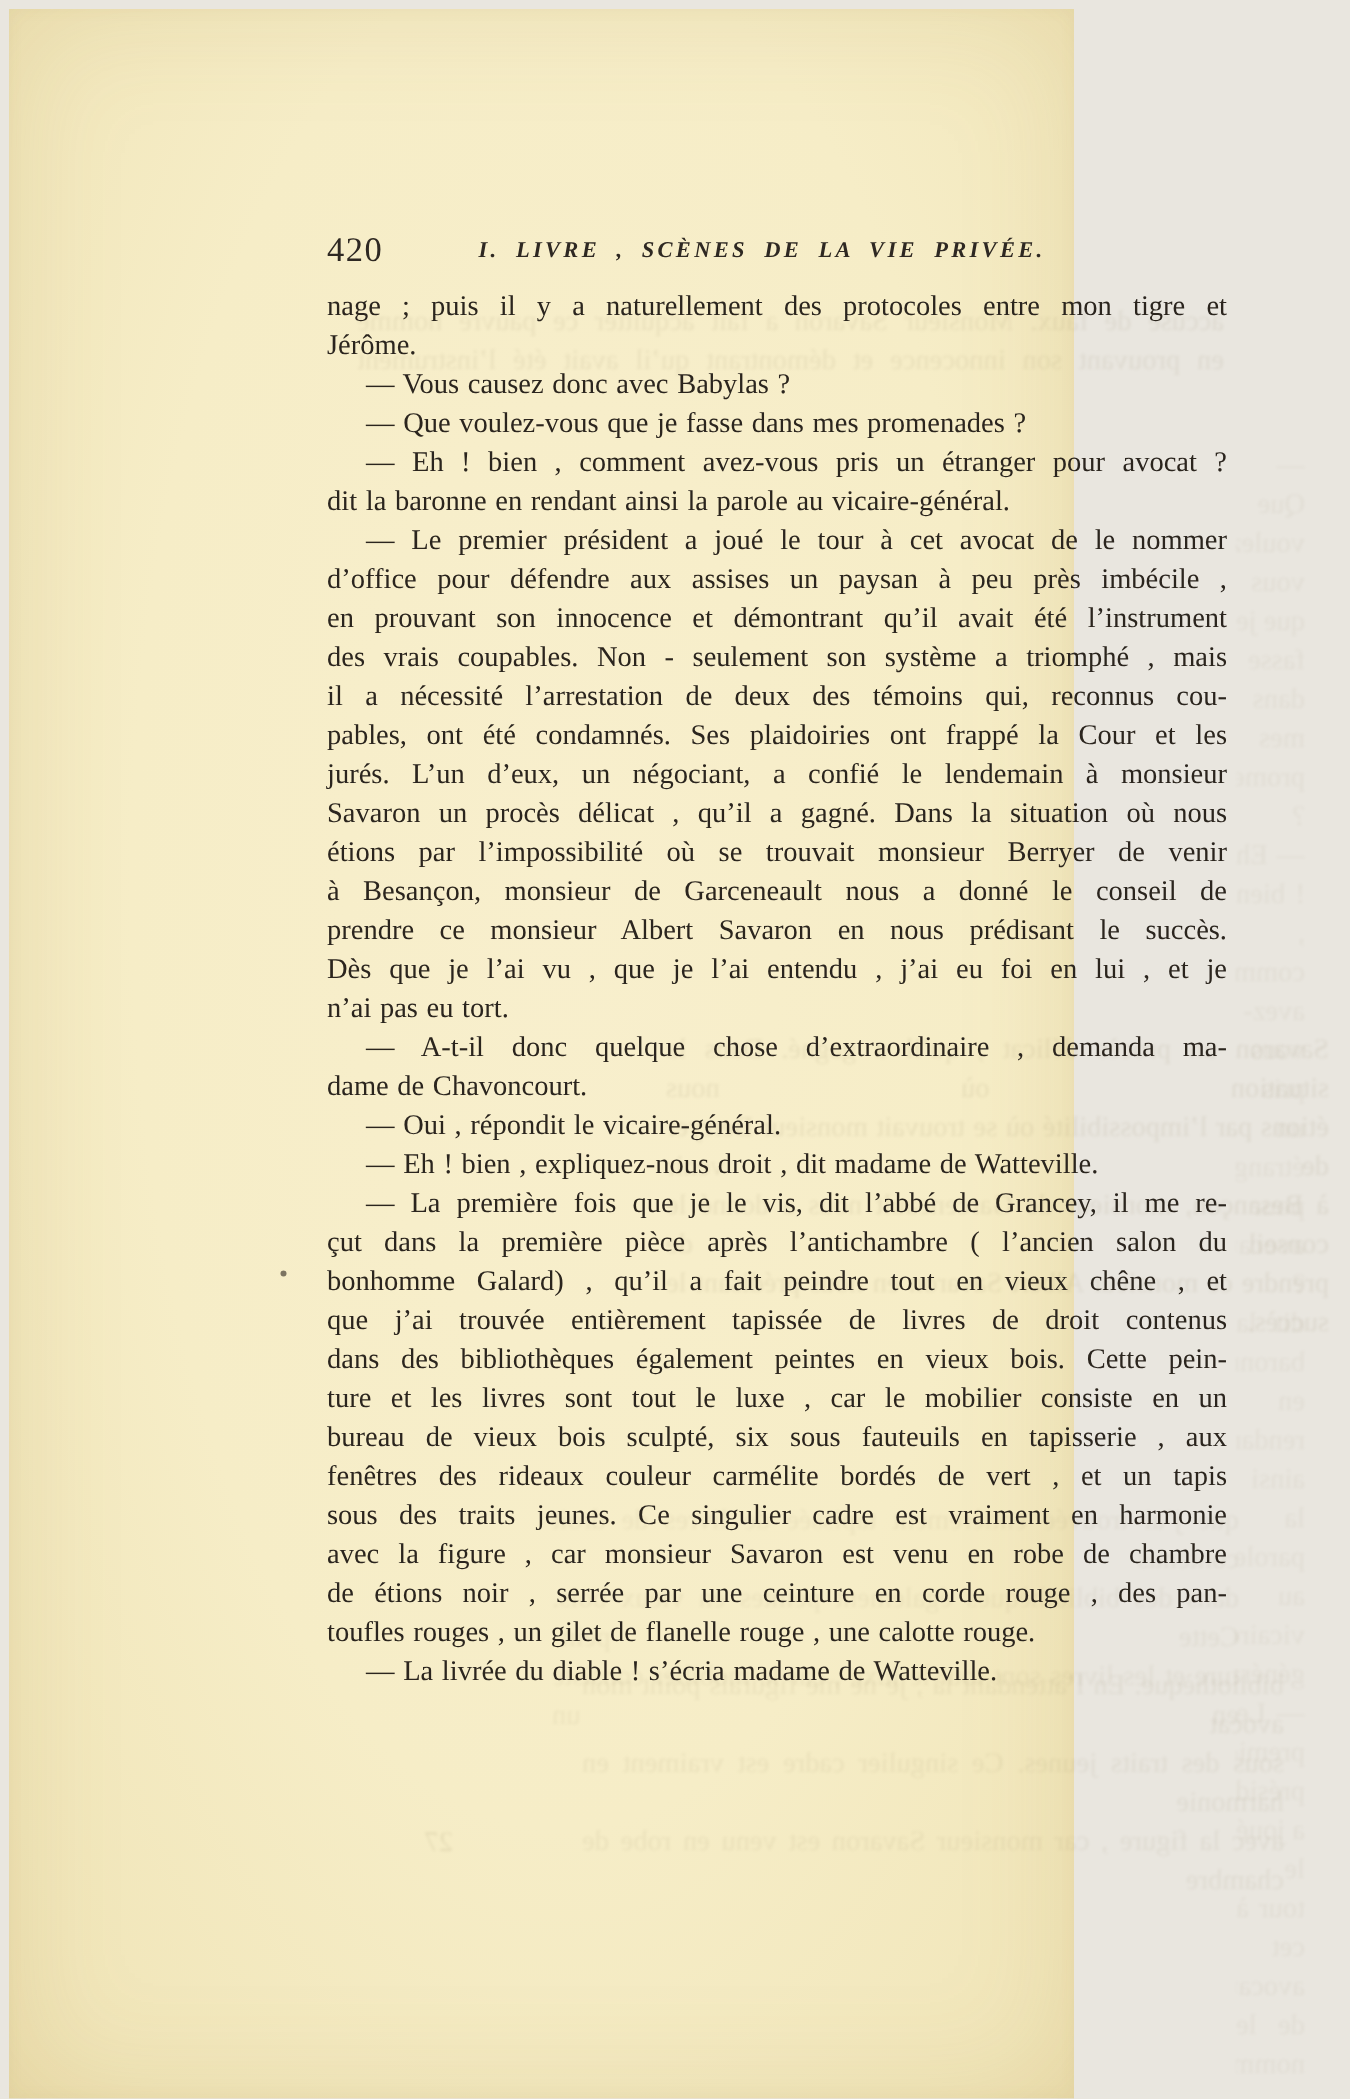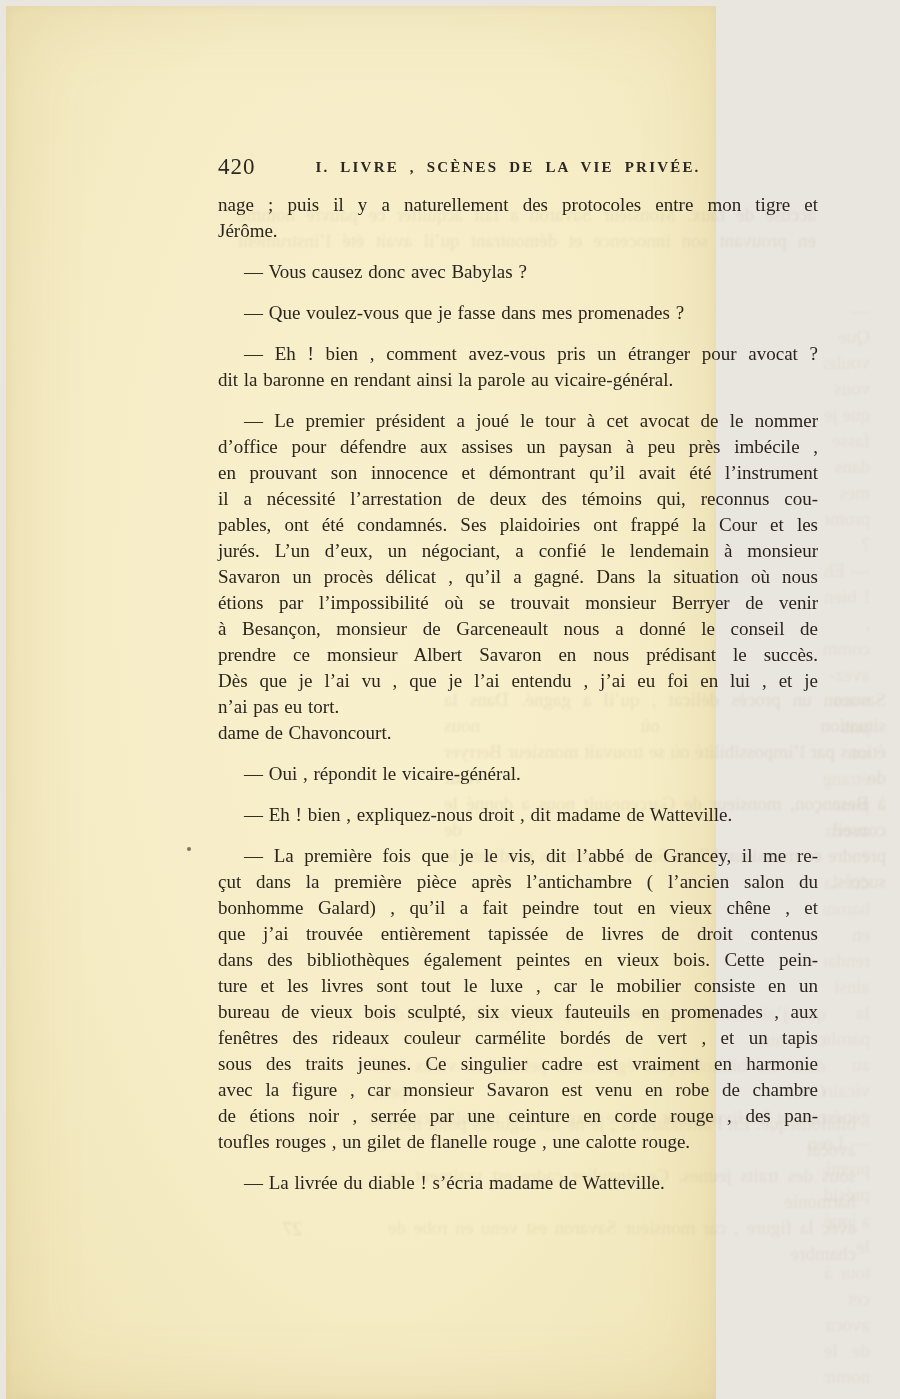--- a/index.html
+++ b/index.html
@@ -17,30 +17,30 @@
     box-shadow:inset 0 0 80px rgba(167,134,60,.15), inset 0 0 10px rgba(167,134,60,.08);
   }
   .page-number{
     position:absolute;left:212px;top:148px;
     font-size:23px;color:#2e2822;letter-spacing:1px;
   }
   .running-title{
     position:absolute;left:212px;top:153px;width:600px;
     text-align:center;transform:translateX(-10px);
     font-size:15px;font-weight:bold;color:#2e2822;
-    letter-spacing:2.2px;word-spacing:5px;
+    letter-spacing:2.2px;word-spacing:5px;font-style:italic;
   }
   .body-text{
     position:absolute;left:212px;top:186px;width:600px;
     font-size:19px;line-height:26px;color:#2b251e;
     word-spacing:1px;
   }
   .line{text-align:justify;text-align-last:left;font-family:Liberation Serif, serif;}
   .line.just{text-align-last:justify;}
-  .line.indent{text-indent:26px;margin-top:15px;}
+  .line.indent{text-indent:26px;}
   .ghost{
     position:absolute;
     transform:scaleX(-1);
     filter:blur(1.2px);
     color:#7c6e4b;
     font-size:19px;line-height:26px;
     text-align:justify;text-align-last:justify;
     pointer-events:none;overflow:hidden;
   }
   .speck{
@@ -90,39 +90,41 @@
     <div class="body-text" id="body-lines">
         <div class="line just">nage ; puis il y a naturellement des protocoles entre mon tigre et</div>
         <div class="line">Jérôme.</div>
         <div class="line indent">— Vous causez donc avec Babylas ?</div>
         <div class="line indent">— Que voulez-vous que je fasse dans mes promenades ?</div>
         <div class="line indent just">— Eh ! bien , comment avez-vous pris un étranger pour avocat ?</div>
         <div class="line">dit la baronne en rendant ainsi la parole au vicaire-général.</div>
         <div class="line indent just">— Le premier président a joué le tour à cet avocat de le nommer</div>
         <div class="line just">d’office pour défendre aux assises un paysan à peu près imbécile ,</div>
         <div class="line just">en prouvant son innocence et démontrant qu’il avait été l’instrument</div>
+        <div class="line just">des vrais coupables. Non - seulement son système a triomphé , mais</div>
         <div class="line just">il a nécessité l’arrestation de deux des témoins qui, reconnus cou-</div>
         <div class="line just">pables, ont été condamnés. Ses plaidoiries ont frappé la Cour et les</div>
         <div class="line just">jurés. L’un d’eux, un négociant, a confié le lendemain à monsieur</div>
         <div class="line just">Savaron un procès délicat , qu’il a gagné. Dans la situation où nous</div>
         <div class="line just">étions par l’impossibilité où se trouvait monsieur Berryer de venir</div>
         <div class="line just">à Besançon, monsieur de Garceneault nous a donné le conseil de</div>
         <div class="line just">prendre ce monsieur Albert Savaron en nous prédisant le succès.</div>
         <div class="line just">Dès que je l’ai vu , que je l’ai entendu , j’ai eu foi en lui , et je</div>
         <div class="line">n’ai pas eu tort.</div>
+        <div class="line indent just">— A-t-il donc quelque chose d’extraordinaire , demanda ma-</div>
         <div class="line">dame de Chavoncourt.</div>
         <div class="line indent">— Oui , répondit le vicaire-général.</div>
         <div class="line indent">— Eh ! bien , expliquez-nous droit , dit madame de Watteville.</div>
         <div class="line indent just">— La première fois que je le vis, dit l’abbé de Grancey, il me re-</div>
         <div class="line just">çut dans la première pièce après l’antichambre ( l’ancien salon du</div>
         <div class="line just">bonhomme Galard) , qu’il a fait peindre tout en vieux chêne , et</div>
         <div class="line just">que j’ai trouvée entièrement tapissée de livres de droit contenus</div>
         <div class="line just">dans des bibliothèques également peintes en vieux bois. Cette pein-</div>
         <div class="line just">ture et les livres sont tout le luxe , car le mobilier consiste en un</div>
-        <div class="line just">bureau de vieux bois sculpté, six vieux fauteuils en promenades , aux</div>
+        <div class="line just">bureau de vieux bois sculpté, six sous fauteuils en tapisserie , aux</div>
         <div class="line just">fenêtres des rideaux couleur carmélite bordés de vert , et un tapis</div>
         <div class="line just">sous des traits jeunes. Ce singulier cadre est vraiment en harmonie</div>
         <div class="line just">avec la figure , car monsieur Savaron est venu en robe de chambre</div>
         <div class="line just">de étions noir , serrée par une ceinture en corde rouge , des pan-</div>
         <div class="line">toufles rouges , un gilet de flanelle rouge , une calotte rouge.</div>
         <div class="line indent">— La livrée du diable ! s’écria madame de Watteville.</div>
       </div>
 
     <div class="speck" style="left:181px;top:841px;"></div>
   </div>

